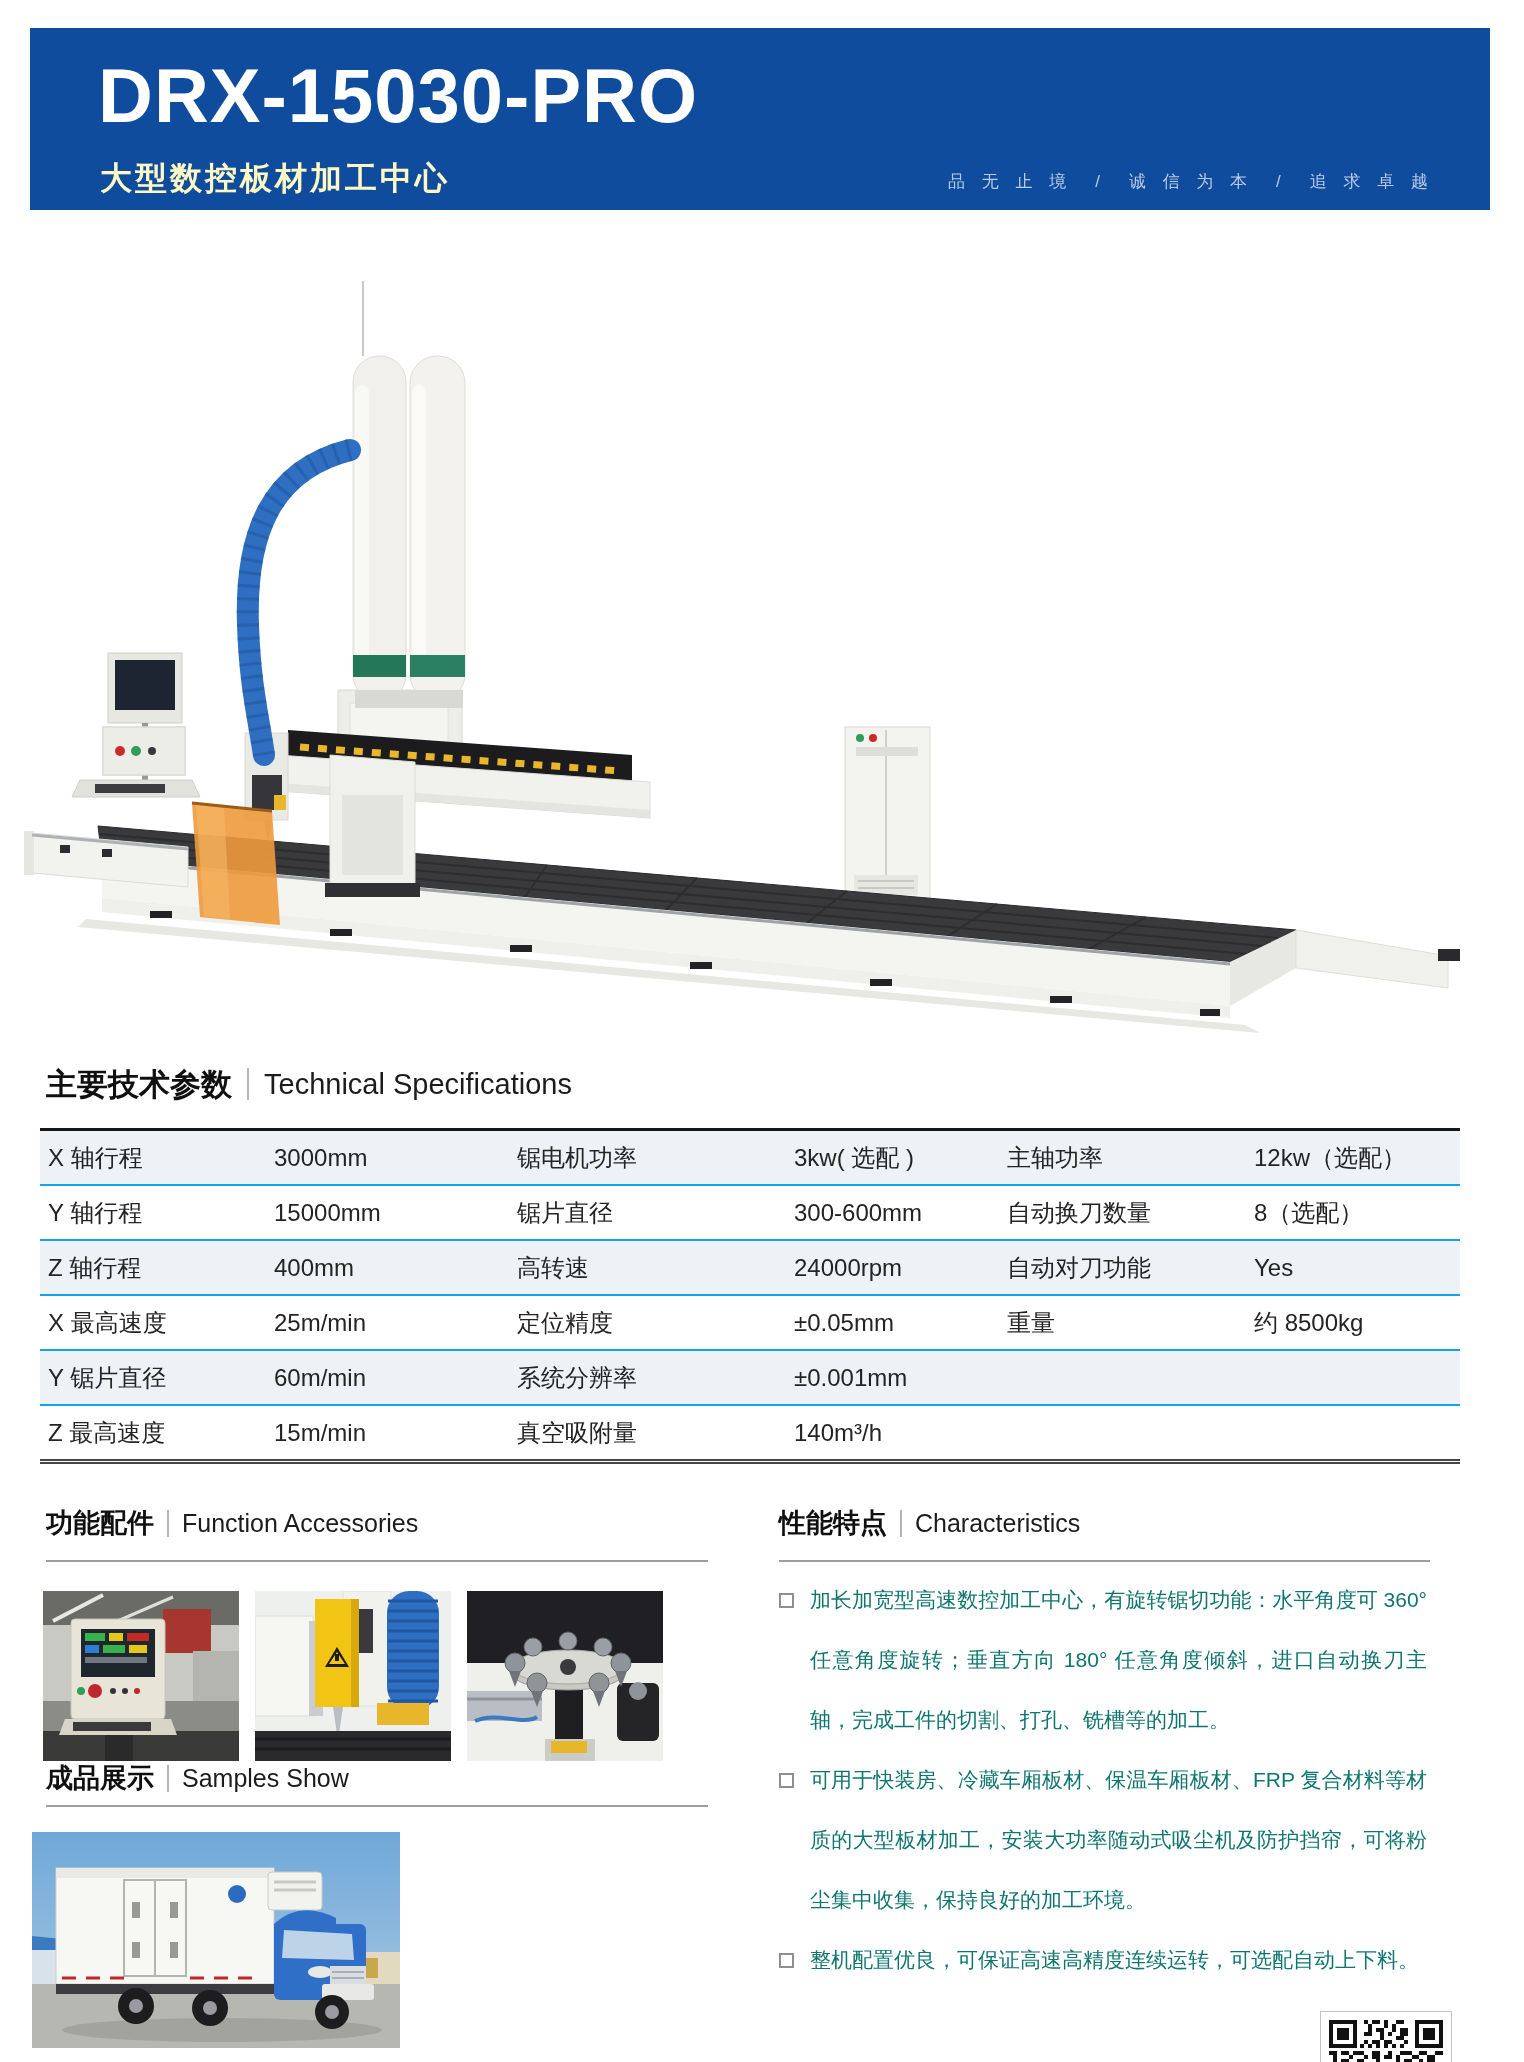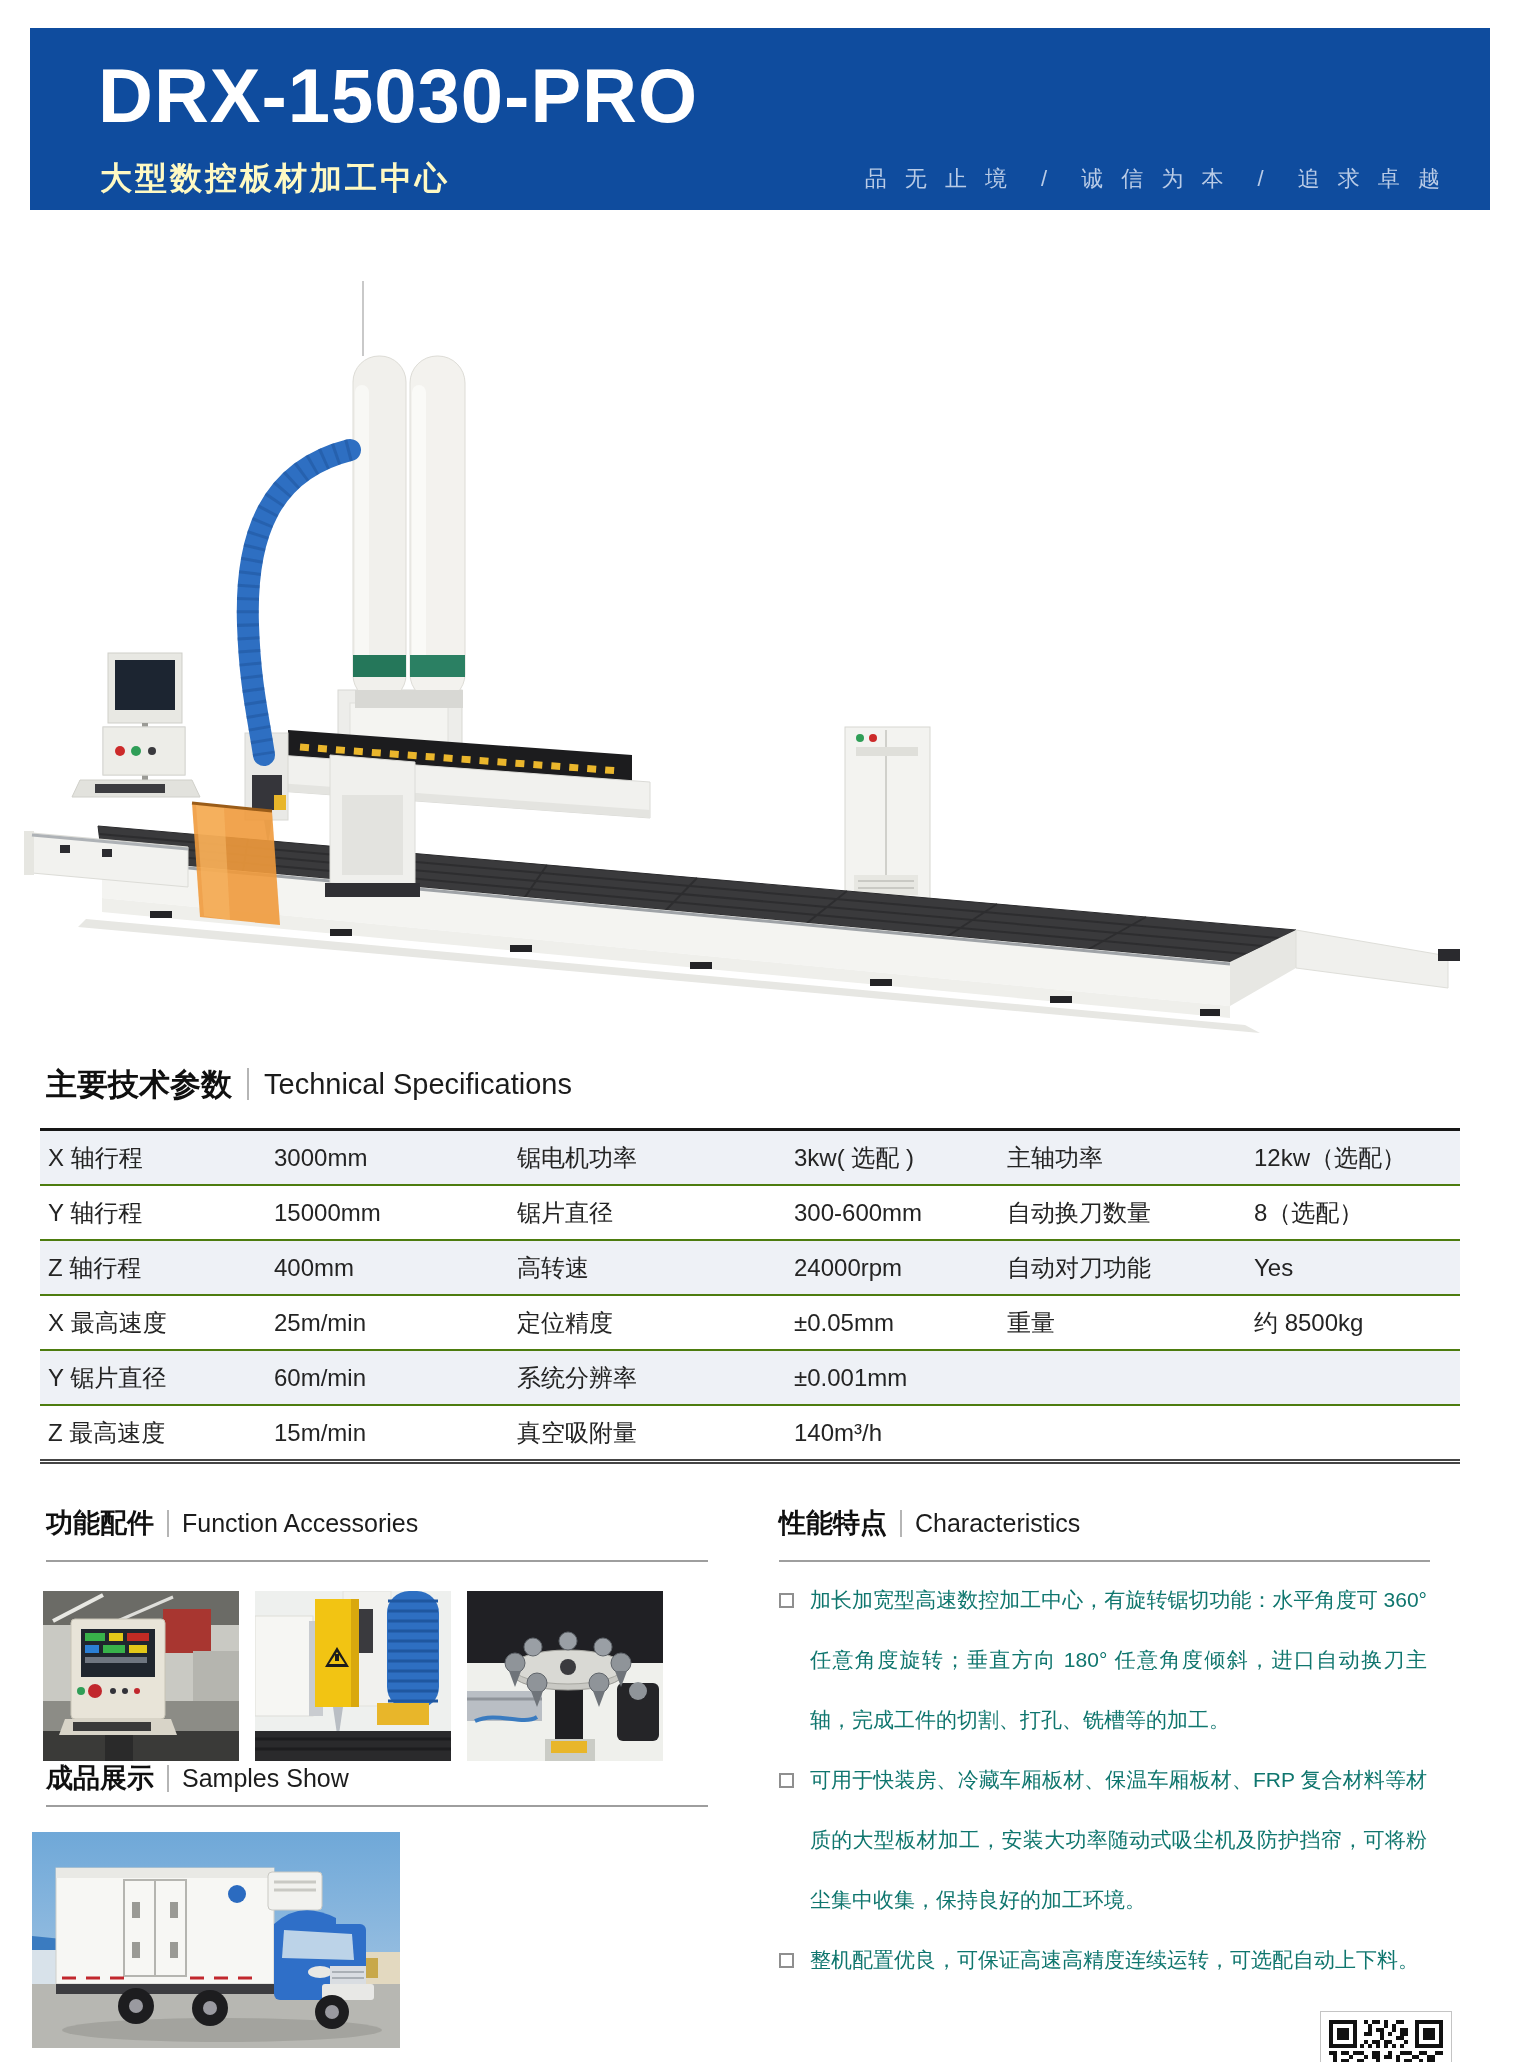--- a/index.html
+++ b/index.html
@@ -5,38 +5,38 @@
   html,body{margin:0;padding:0;background:#fff;}
   #page{position:relative;width:1524px;height:2062px;background:#fff;overflow:hidden;
         font-family:"Liberation Sans","DejaVu Sans",sans-serif;color:#222;}
 
   
   .hdr{position:absolute;left:30px;top:28px;width:1460px;height:182px;background:#0f4c9e;}
   .hdr-title{position:absolute;left:68px;top:30px;font-size:76px;font-weight:bold;
              letter-spacing:1px;color:#fff;line-height:1;}
   .hdr-sub{position:absolute;left:70px;top:134px;font-size:32px;font-weight:bold;
            letter-spacing:3px;color:#fef9c3;line-height:1;}
-  .hdr-slogan{position:absolute;right:44px;bottom:20px;font-size:22px;letter-spacing:6px;
+  .hdr-slogan{position:absolute;right:56px;bottom:20px;font-size:17px;letter-spacing:6px;
               color:#b9cbe6;line-height:1;}
 
   
   .sec-head{position:absolute;display:flex;align-items:center;}
   .sec-head .zh{font-size:31px;font-weight:bold;color:#101010;line-height:1;}
   .sec-head .en{font-size:29px;font-weight:400;color:#1c1c1c;line-height:1;}
   .sec-head .divider{width:2px;height:32px;background:#b5b5b5;margin:0 15px;}
   .sec-head.small .zh{font-size:27px;text-align:center;}
   .sec-head.small .en{font-size:25px;}
   .sec-head.small .divider{height:27px;margin:0 13px;}
   .rule{position:absolute;height:2px;background:#9e9e9e;}
 
   
   .spec-table{position:absolute;left:40px;top:1128px;width:1420px;
               border-top:3px solid #161616;border-bottom:5px double #454545;}
   .spec-row{display:grid;grid-template-columns:226px 243px 277px 213px 247px 1fr;
-            height:53px;align-items:center;border-bottom:2px solid #4d7c0f;font-size:24px;color:#242424;}
+            height:53px;align-items:center;border-bottom:2px solid #0ea5e9;font-size:24px;color:#242424;}
   .spec-row:last-child{border-bottom:none;}
   .spec-row:nth-child(odd){background:#eef1f6;}
   .spec-row:nth-child(even){background:#ffffff;}
   .spec-cell{padding-left:8px;white-space:nowrap;}
 
   
   .char-list{position:absolute;left:779px;top:1570px;width:648px;}
   .char-item{display:flex;}
   .char-bullet{flex:0 0 11px;width:11px;height:11px;border:2px solid #8f8f8f;
                margin:23px 16px 0 0;}

